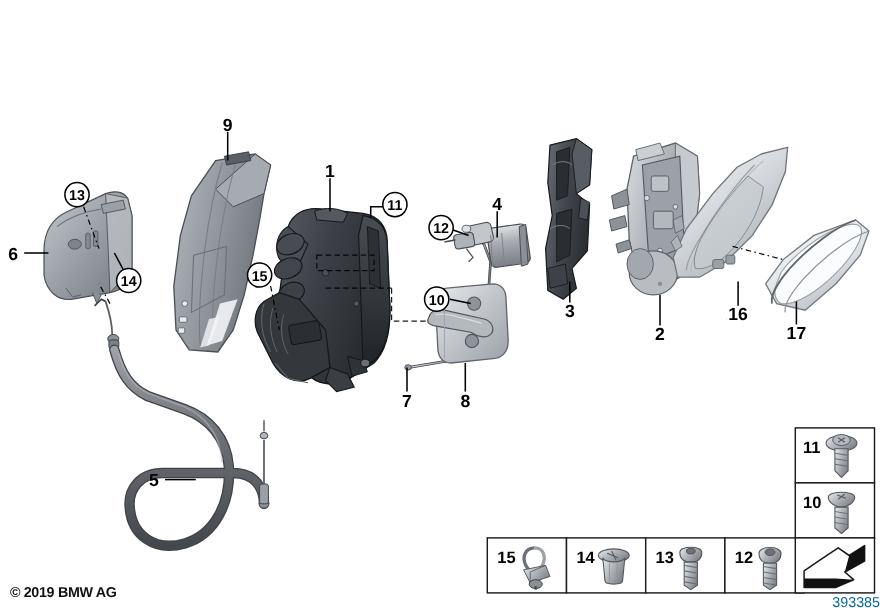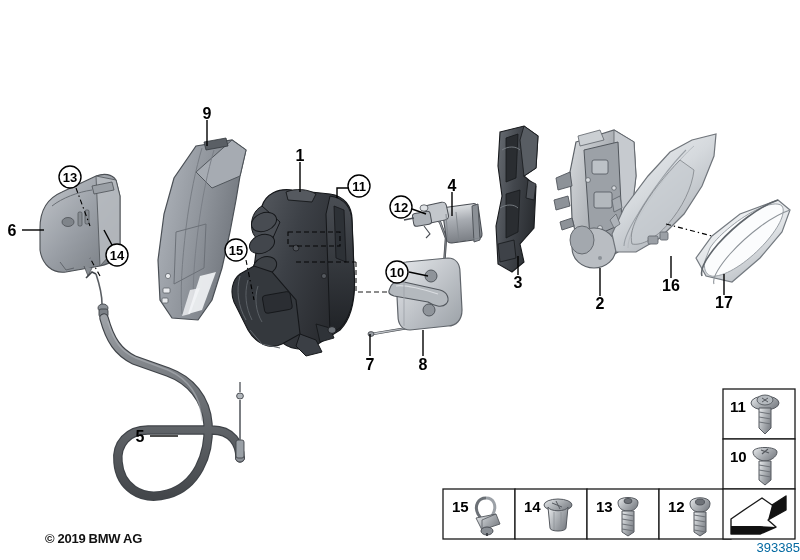--- a/index.html
+++ b/index.html
@@ -32,21 +32,20 @@
   }
   .copyright{
     position:absolute;
     left:9px;top:531px;
     font-family:"Liberation Sans", sans-serif;
     font-weight:bold;
     font-size:13px;
     letter-spacing:-0.3px;
     color:#111;
     white-space:nowrap;
-    margin-left:36px;
   }
   .partno{
     position:absolute;
     right:0;top:540px;
     font-family:"Liberation Sans", sans-serif;
     font-size:13px;
     color:#0369a1;
     white-space:nowrap;
   }
   .leader{stroke:#000;stroke-width:1.4;fill:none;}

